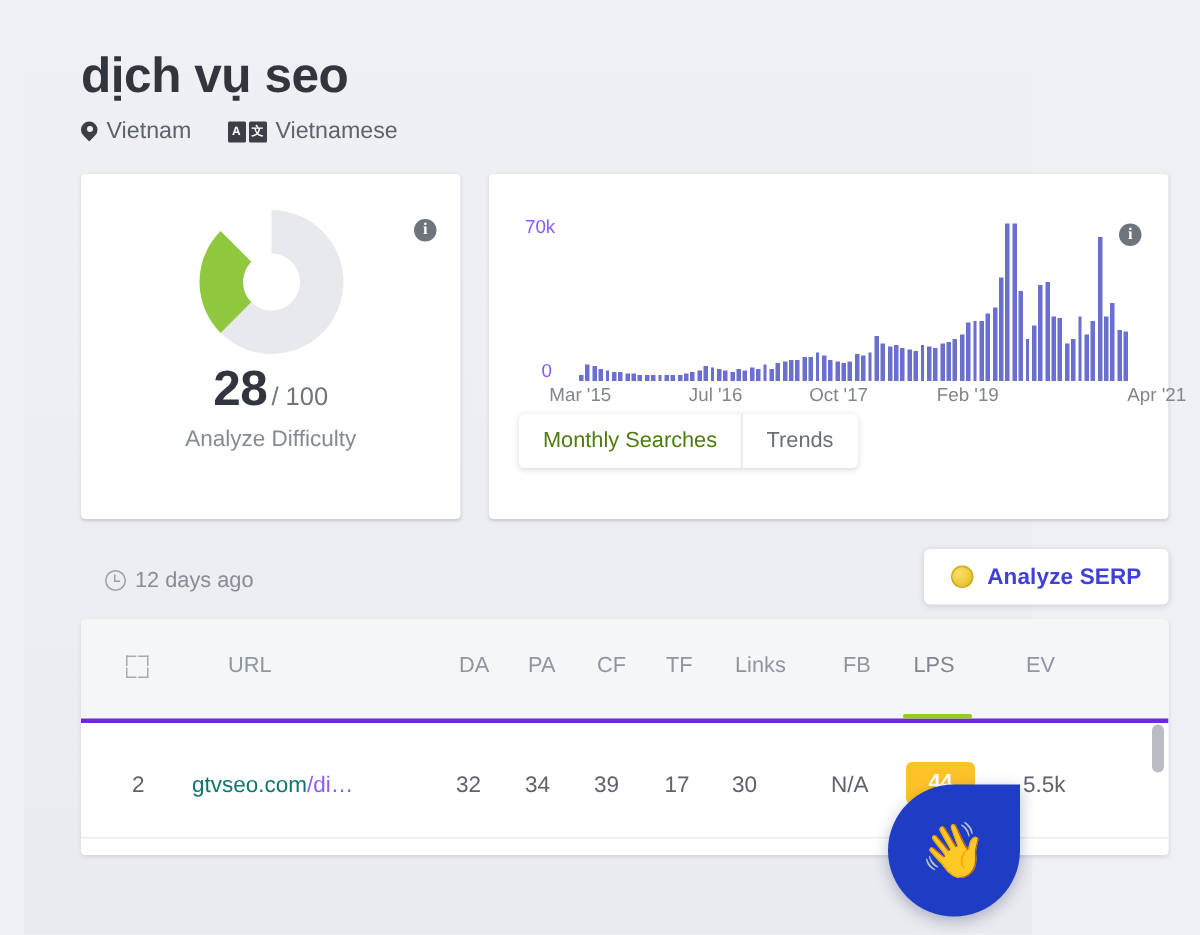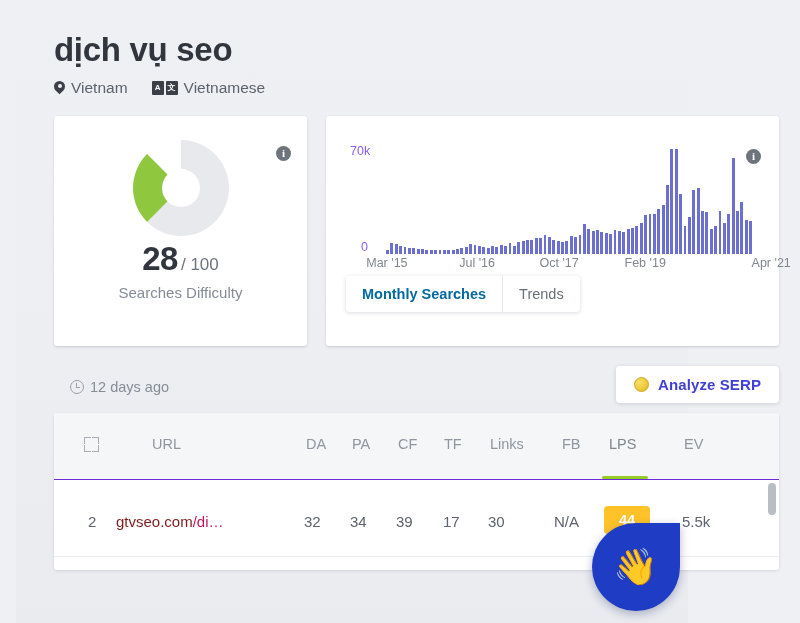--- a/index.html
+++ b/index.html
@@ -224,22 +224,22 @@
   }
   .tab {
     display: flex;
     align-items: center;
     padding: 0 16px;
     font-size: 14.5px;
     cursor: pointer;
     white-space: nowrap;
   }
   .tab.active {
-    color: #0369a1;
-    font-weight: bold;
+    color: #4d7c0f;
+    font-weight: normal;
   }
   .tab.inactive {
     color: #6a7078;
     border-left: 1px solid #e6e8ec;
   }
 
   
   .serp-head {
     position: absolute;
     left: 38px;
@@ -323,21 +323,21 @@
     height: 157px;
     background: #fff;
     border-radius: 3px;
     box-shadow: 0 1px 3px rgba(30,40,60,0.12);
     overflow: hidden;
   }
   .thead {
     height: 66px;
     background: #f5f6f8;
     position: relative;
-    border-bottom: 1px solid #6d28d9;
+    border-bottom: 3px solid #6d28d9;
   }
   .cell {
     position: absolute;
     font-size: 15px;
     color: #6e747c;
     white-space: nowrap;
   }
   .th {
     color: #9096a0;
     font-size: 14.5px;
@@ -380,22 +380,22 @@
     height: 1px;
     background: #ebedf0;
   }
   .rank {
     color: #5d636d;
     font-size: 15px;
   }
   .url-cell {
     font-size: 15px;
   }
-  .url-domain { color: #7f1d1d; }
-  .url-path { color: #be185d; }
+  .url-domain { color: #0f766e; margin-left: 12px; }
+  .url-path { color: #8b5cf6; }
   .num { color: #5d636d; font-size: 15px; }
   .lps-badge {
     background: #ffc329;
     color: #fff;
     font-weight: bold;
     font-size: 14.5px;
     border-radius: 4px;
     padding: 6px 0;
     width: 46px;
     text-align: center;
@@ -464,21 +464,21 @@
         <svg width="104" height="104" viewBox="0 0 104 104">
           <path d="M 52 52 L 52 4 A 48 48 0 1 1 18.06 85.94 Z" fill="#e7e9ec"></path>
           <path d="M 52 52 L 18.06 18.06 A 48 48 0 0 0 18.06 85.94 Z" fill="#8fc73e"></path>
           <circle cx="52" cy="52" r="19" fill="#ffffff"></circle>
         </svg>
       </div>
       <div class="kd-values">
         <div>
           <span class="kd-score">28</span><span class="kd-outof">/ 100</span>
         </div>
-        <div class="kd-sub">Searches Difficulty</div>
+        <div class="kd-sub">Analyze Difficulty</div>
       </div>
     </div>
 
     <div class="card volume-card">
       <div class="info-icon">i</div>
       <div class="chart-area">
         <span class="y-label y-top">70k</span>
         <span class="y-label y-bot">0</span>
         <div class="bars" id="bars">
             <div class="bar" style="height: 3.75px; background: rgb(107, 111, 208);"></div>

